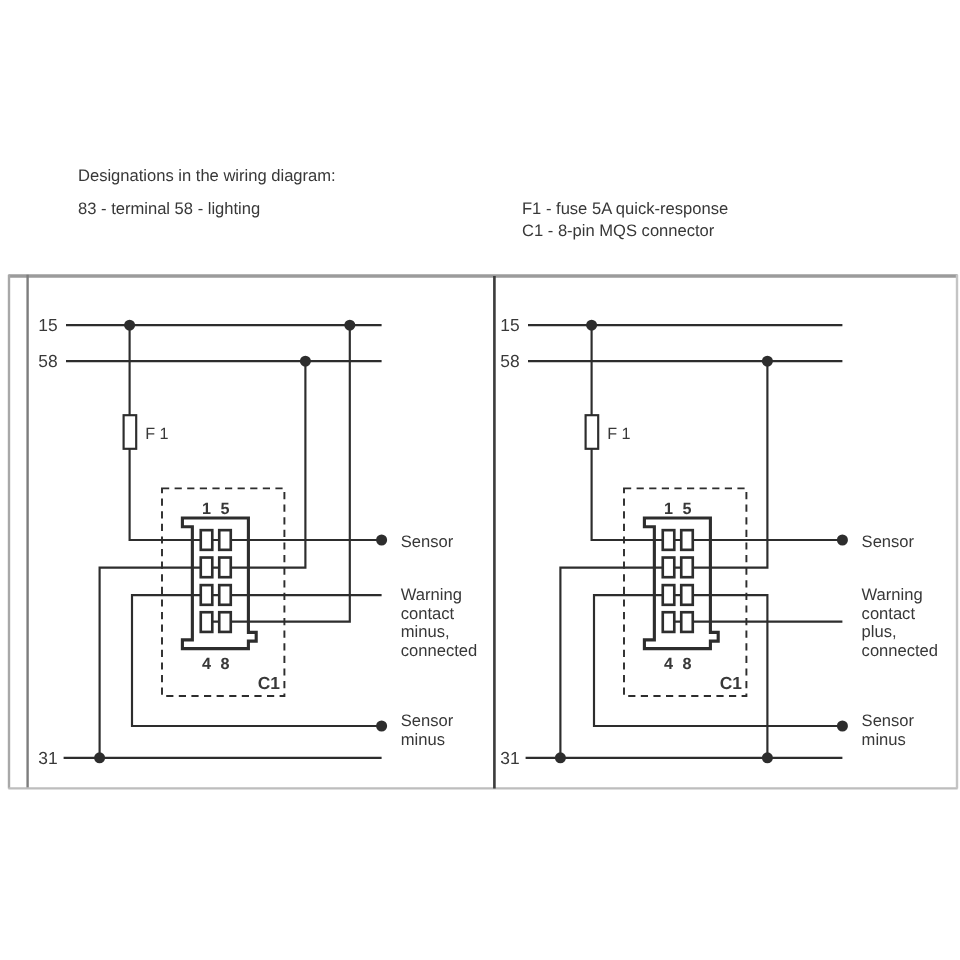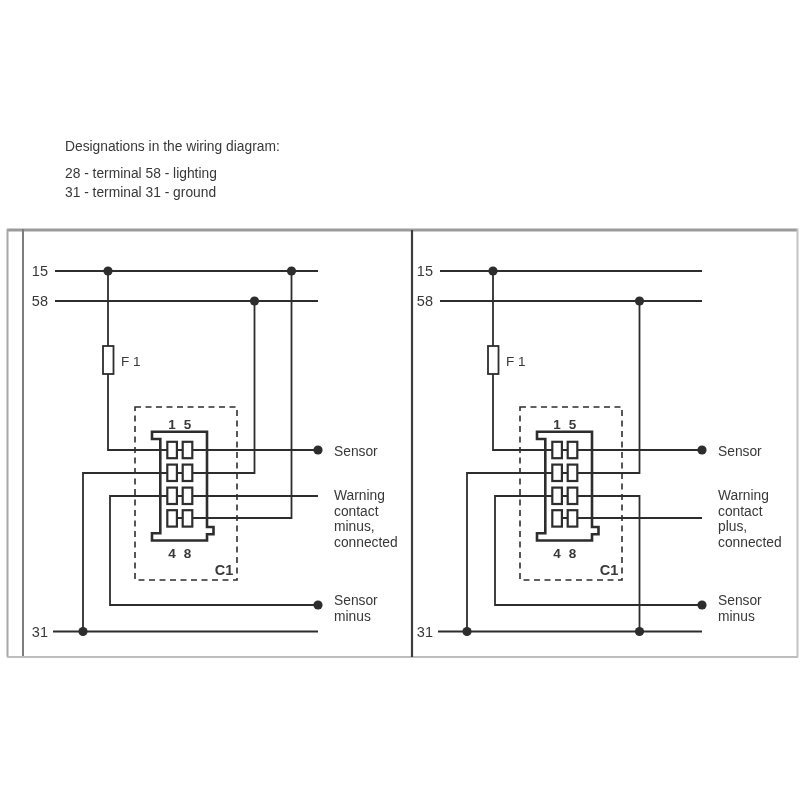--- a/index.html
+++ b/index.html
@@ -25,24 +25,25 @@
   .fusebox{fill:#ffffff;stroke:#2d2d2d;stroke-width:1.8;}
 </style>
 </head>
 <body>
 
 <div class="hdr">
   <div class="hdr-title">Designations in the wiring diagram:</div>
 </div>
 <div class="hdr-cols">
   <div class="hdr-col left">
-    <div>28 - terminal 58 - lighting</div>
-    <div>31 - terminal 31 - ground</div>
+    <div>83 - terminal 58 - lighting</div>
   </div>
   <div class="hdr-col right">
+    <div>F1 - fuse 5A quick-response</div>
+    <div>C1 - 8-pin MQS connector</div>
   </div>
 </div>
 
 <svg width="800" height="800" viewBox="0 0 800 800">
 
   <g>
     <line x1="7" y1="230" x2="798" y2="230" stroke="#9b9b9b" stroke-width="3"></line>
     <line x1="7.5" y1="229" x2="7.5" y2="657" stroke="#a8a8a8" stroke-width="2"></line>
     <line x1="23" y1="229" x2="23" y2="657" stroke="#7d7d7d" stroke-width="2"></line>
     <line x1="7" y1="657" x2="798" y2="657" stroke="#bdbdbd" stroke-width="2"></line>

